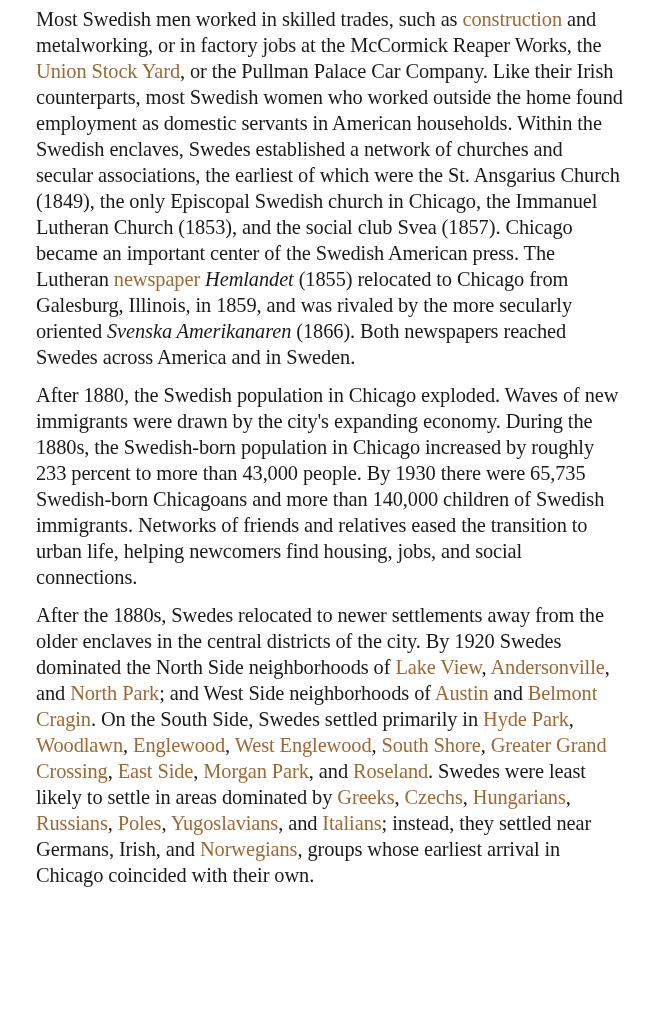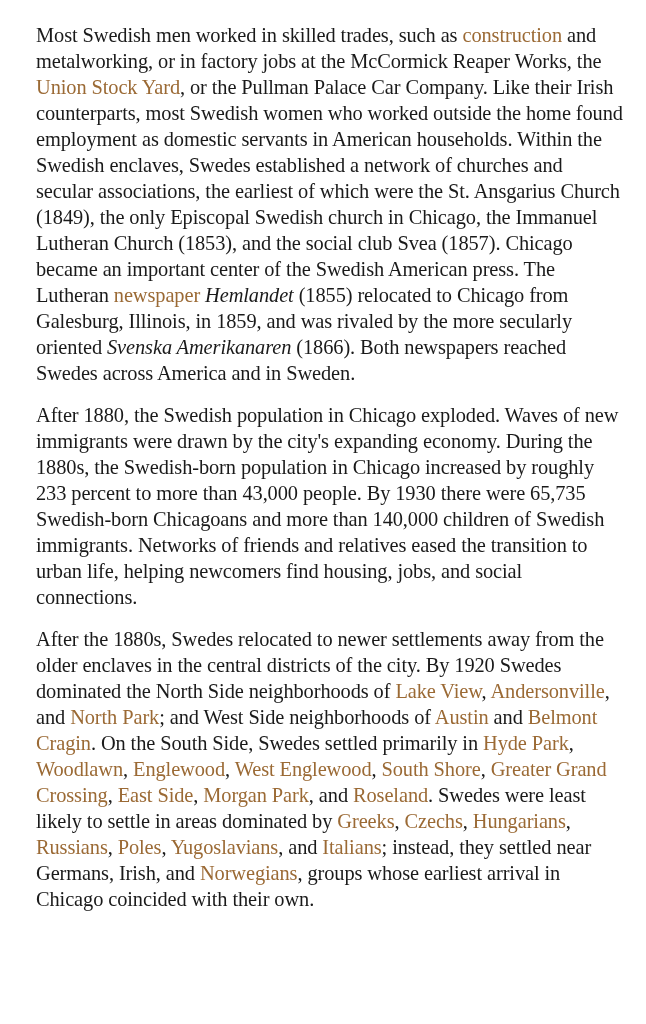--- a/index.html
+++ b/index.html
@@ -5,21 +5,21 @@
   html, body { margin: 0; padding: 0; background: #ffffff; }
   body { width: 646px; height: 1024px; overflow: hidden; }
   .article {
     padding: 6px 22px 0 36px;
     font-family: "Liberation Serif", "DejaVu Serif", serif;
     font-size: 20.4px;
     line-height: 26px;
     color: #1a1a1a;
     letter-spacing: -0.1px;
   }
-  .article p { margin: 16px 0 12px 0; }
+  .article p { margin: 0 0 12px 0; }
   .article a { color: #9b6a35; text-decoration: none; cursor: pointer; }
   .article em { font-style: italic; }
 </style>
 </head>
 <body>
 
 <div class="article" id="article">
     <p><span>Most Swedish men worked in skilled trades, such as </span><a style="color: rgb(155, 106, 53);">construction</a><span> and metalworking, or in factory jobs at the McCormick Reaper Works, the </span><a style="color: rgb(155, 106, 53);">Union Stock Yard</a><span>, or the Pullman Palace Car Company. Like their Irish counterparts, most Swedish women who worked outside the home found employment as domestic servants in American households. Within the Swedish enclaves, Swedes established a network of churches and secular associations, the earliest of which were the St. Ansgarius Church (1849), the only Episcopal Swedish church in Chicago, the Immanuel Lutheran Church (1853), and the social club Svea (1857). Chicago became an important center of the Swedish American press. The Lutheran </span><a style="color: rgb(155, 106, 53);">newspaper</a><span> </span><em>Hemlandet</em><span> (1855) relocated to Chicago from Galesburg, Illinois, in 1859, and was rivaled by the more secularly oriented </span><em>Svenska Amerikanaren</em><span> (1866). Both newspapers reached Swedes across America and in Sweden.</span></p>
     <p><span>After 1880, the Swedish population in Chicago exploded. Waves of new immigrants were drawn by the city's expanding economy. During the 1880s, the Swedish-born population in Chicago increased by roughly 233 percent to more than 43,000 people. By 1930 there were 65,735 Swedish-born Chicagoans and more than 140,000 children of Swedish immigrants. Networks of friends and relatives eased the transition to urban life, helping newcomers find housing, jobs, and social connections.</span></p>
     <p><span>After the 1880s, Swedes relocated to newer settlements away from the older enclaves in the central districts of the city. By 1920 Swedes dominated the North Side neighborhoods of </span><a style="color: rgb(155, 106, 53);">Lake View</a><span>, </span><a style="color: rgb(155, 106, 53);">Andersonville</a><span>, and </span><a style="color: rgb(155, 106, 53);">North Park</a><span>; and West Side neighborhoods of </span><a style="color: rgb(155, 106, 53);">Austin</a><span> and </span><a style="color: rgb(155, 106, 53);">Belmont Cragin</a><span>. On the South Side, Swedes settled primarily in </span><a style="color: rgb(155, 106, 53);">Hyde Park</a><span>, </span><a style="color: rgb(155, 106, 53);">Woodlawn</a><span>, </span><a style="color: rgb(155, 106, 53);">Englewood</a><span>, </span><a style="color: rgb(155, 106, 53);">West Englewood</a><span>, </span><a style="color: rgb(155, 106, 53);">South Shore</a><span>, </span><a style="color: rgb(155, 106, 53);">Greater Grand Crossing</a><span>, </span><a style="color: rgb(155, 106, 53);">East Side</a><span>, </span><a style="color: rgb(155, 106, 53);">Morgan Park</a><span>, and </span><a style="color: rgb(155, 106, 53);">Roseland</a><span>. Swedes were least likely to settle in areas dominated by </span><a style="color: rgb(155, 106, 53);">Greeks</a><span>, </span><a style="color: rgb(155, 106, 53);">Czechs</a><span>, </span><a style="color: rgb(155, 106, 53);">Hungarians</a><span>, </span><a style="color: rgb(155, 106, 53);">Russians</a><span>, </span><a style="color: rgb(155, 106, 53);">Poles</a><span>, </span><a style="color: rgb(155, 106, 53);">Yugoslavians</a><span>, and </span><a style="color: rgb(155, 106, 53);">Italians</a><span>; instead, they settled near Germans, Irish, and </span><a style="color: rgb(155, 106, 53);">Norwegians</a><span>, groups whose earliest arrival in Chicago coincided with their own.</span></p>

